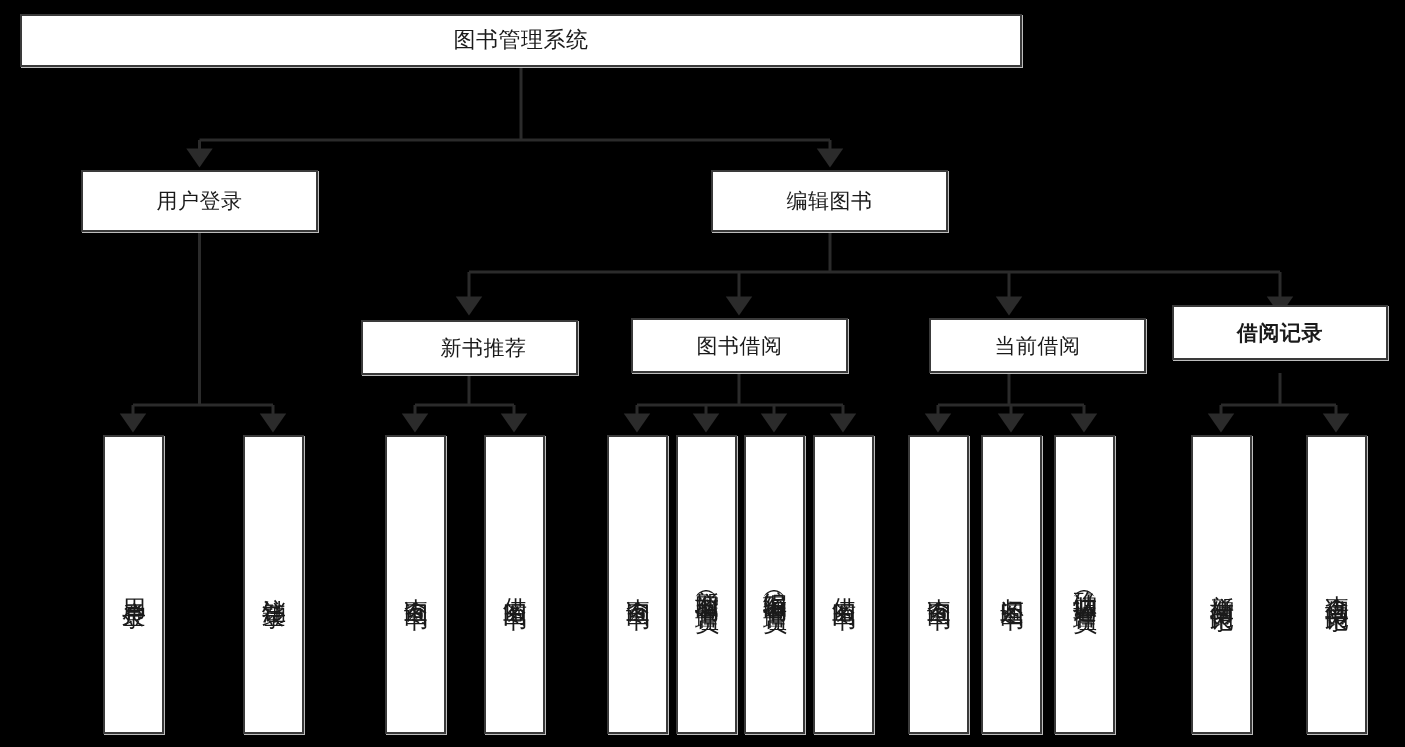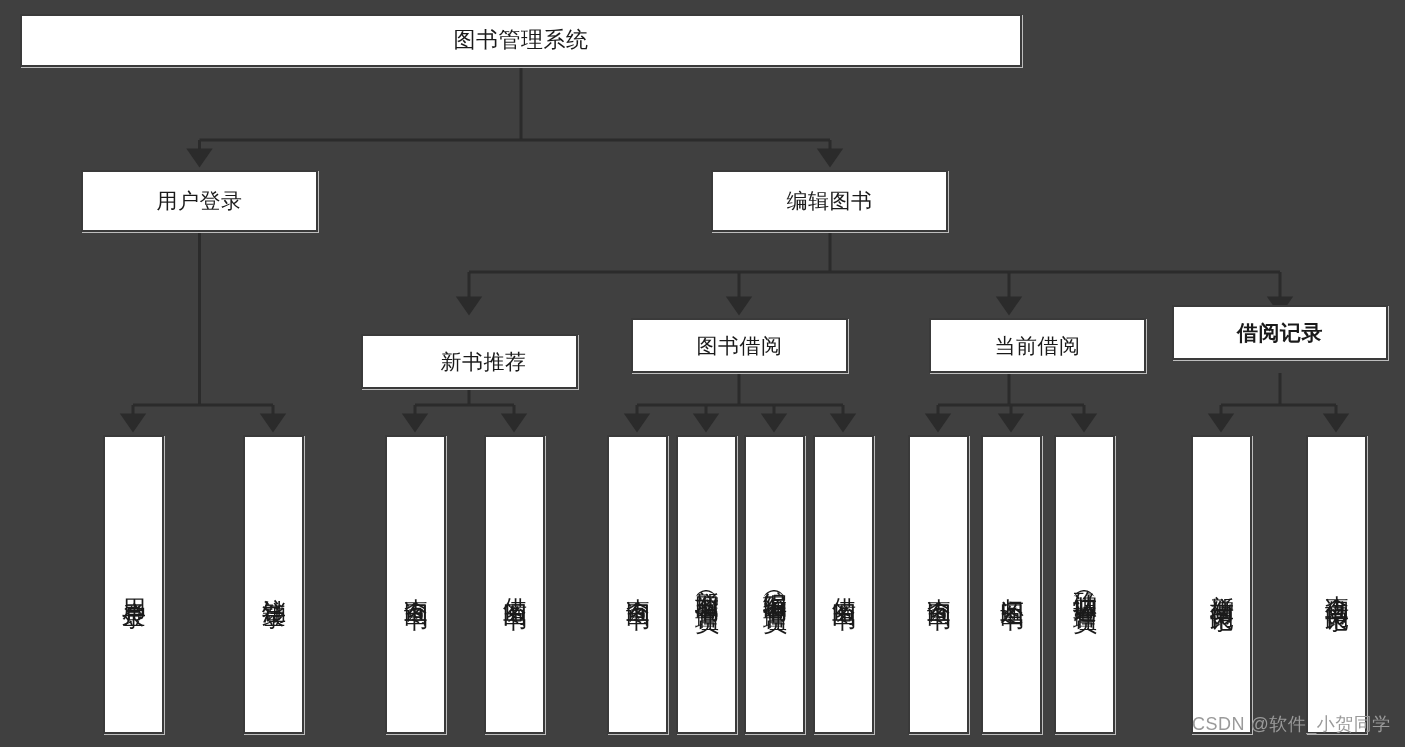--- a/index.html
+++ b/index.html
@@ -7,21 +7,21 @@
     padding: 0;
     background: #ffffff;
   }
   body {
     font-family: "Liberation Sans", "DejaVu Sans", sans-serif;
   }
   #canvas {
     position: relative;
     width: 1405px;
     height: 747px;
-    background: #404040;
+    background: #000000;
     overflow: hidden;
   }
   #connectors {
     position: absolute;
     left: 0;
     top: 0;
     width: 1405px;
     height: 747px;
     pointer-events: none;
   }
@@ -133,21 +133,21 @@
     <span class="label">图书管理系统</span>
   </div>
 
   <div class="node horiz" style="left:81px; top:170px; width:237px; height:62px;">
     <span class="label">用户登录</span>
   </div>
   <div class="node horiz" style="left:711px; top:170px; width:237px; height:62px;">
     <span class="label">编辑图书</span>
   </div>
 
-  <div class="node horiz" style="left:361px; top:334px; width:217px; height:55px;padding-left:28px;">
+  <div class="node horiz" style="left:361px; top:320px; width:217px; height:55px;padding-left:28px;">
     <span class="label">新书推荐</span>
   </div>
   <div class="node horiz" style="left:631px; top:318px; width:217px; height:55px;">
     <span class="label">图书借阅</span>
   </div>
   <div class="node horiz" style="left:901px; top:318px; width:217px; height:55px;margin-left:28px;">
     <span class="label">当前借阅</span>
   </div>
   <div class="node horiz" style="left:1172px; top:305px; width:216px; height:55px;font-weight:bold;">
     <span class="label">借阅记录</span>
@@ -186,15 +186,14 @@
   <div class="node vert" style="left:1054px; top:435px; width:61px; height:299px;">
     <span class="label">确认归还（管理员）</span>
   </div>
   <div class="node vert" style="left:1191px; top:435px; width:61px; height:299px;">
     <span class="label">新增借阅记录</span>
   </div>
   <div class="node vert" style="left:1306px; top:435px; width:61px; height:299px;">
     <span class="label">查询借阅记录</span>
   </div>
 
-  <div class="watermark">CSDN @软件_小贺同学</div>
 
 </div>
 
 </body></html>

